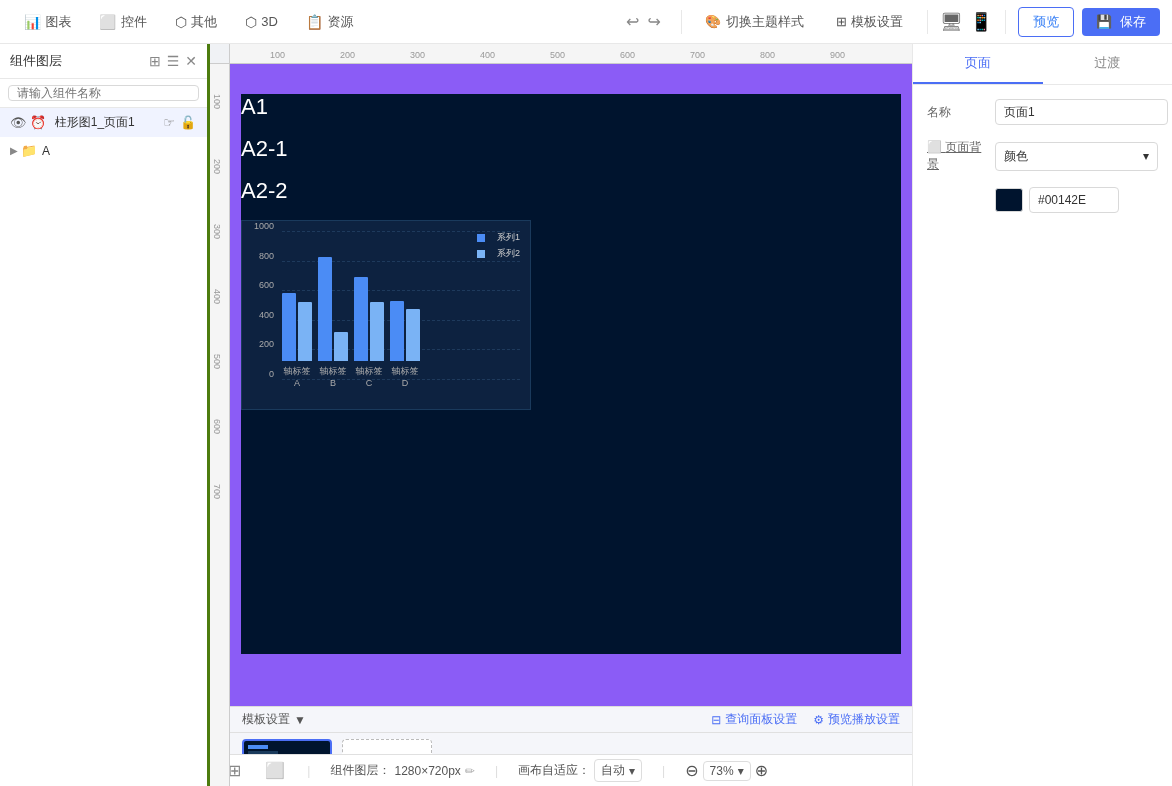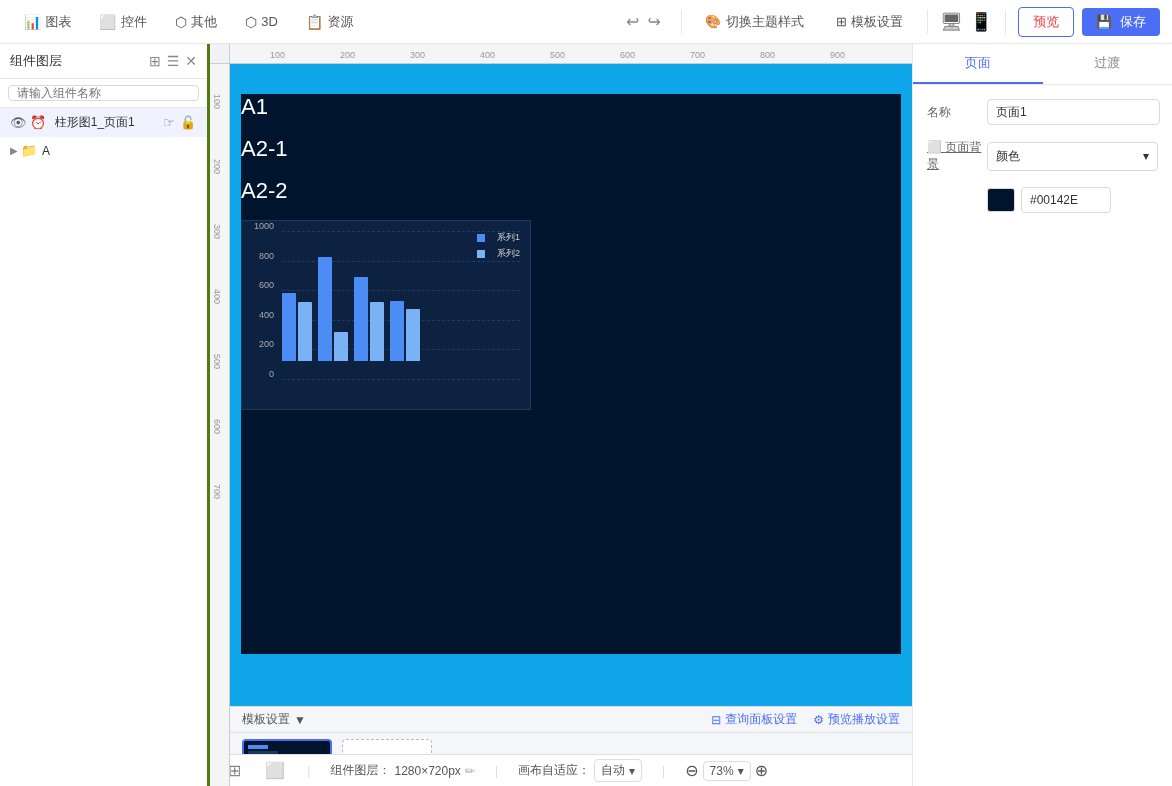--- a/index.html
+++ b/index.html
@@ -19,21 +19,21 @@
       display: flex; align-items: center; gap: 4px;
       padding: 5px 12px; border-radius: 4px; cursor: pointer;
       font-size: 13px; color: #555; border: none; background: transparent;
       white-space: nowrap;
     }
     .toolbar-btn .icon { font-size: 14px; }
     .toolbar-divider { width: 1px; height: 24px; background: #e8e8e8; margin: 0 4px; }
     .toolbar-right { margin-left: auto; display: flex; align-items: center; gap: 8px; }
     .btn-preview {
       padding: 5px 14px; border-radius: 4px; border: 1px solid #4b6ef5;
-      color: #ef4444; background: #fff; cursor: pointer; font-size: 13px;
+      color: #3b82f6; background: #fff; cursor: pointer; font-size: 13px;
     }
     .btn-save {
       padding: 5px 14px; border-radius: 4px; border: none;
       color: #fff; background: #4b6ef5; cursor: pointer; font-size: 13px;
     }
     .undo-redo { display: flex; gap: 8px; margin: 0 8px; }
     .undo-redo span { cursor: pointer; font-size: 16px; color: #888; }
 
     
     .main-layout {
@@ -75,21 +75,21 @@
     .folder-item { display: flex; align-items: center; padding: 6px 10px; gap: 4px; cursor: pointer; }
     .folder-item .arrow { font-size: 10px; color: #888; }
     .folder-item .folder-icon { font-size: 13px; color: #888; }
     .folder-item .folder-name { font-size: 12px; color: #333; }
 
     
     .canvas-area {
       flex: 1;
       display: flex;
       flex-direction: column;
-      background: #0ea5e9;
+      background: #8b5cf6;
       position: relative;
       overflow: hidden;
     }
     .ruler-corner {
       position: absolute; top: 0; left: 0; width: 20px; height: 20px;
       background: #f0f2f5; border-right: 1px solid #ccc; border-bottom: 1px solid #ccc; z-index: 10;
     }
     .ruler-h {
       position: absolute; top: 0; left: 20px; right: 0; height: 20px;
       background: #f5f5f5; border-bottom: 1px solid #ccc; z-index: 10;
@@ -211,21 +211,21 @@
     .right-tabs {
       display: flex; border-bottom: 1px solid #e8e8e8;
     }
     .right-tab {
       flex: 1; text-align: center; padding: 10px 0; font-size: 13px;
       cursor: pointer; color: #888; border-bottom: 2px solid transparent;
     }
     .right-tab.active { color: #4b6ef5; border-bottom-color: #4b6ef5; font-weight: 500; }
     .right-content { padding: 14px 14px; flex: 1; overflow-y: auto; }
     .prop-row {
-      display: flex; align-items: center; margin-bottom: 14px; gap: 0;
+      display: flex; align-items: center; margin-bottom: 14px; gap: 8px;
     }
     .prop-label { width: 60px; font-size: 12px; color: #666; flex-shrink: 0; }
     .prop-value {
       flex: 1; padding: 5px 8px; border: 1px solid #d9d9d9; border-radius: 4px;
       font-size: 12px; background: #fff; color: #333;
     }
     .prop-value-box {
       display: flex; align-items: center; gap: 6px;
     }
     .color-swatch {
@@ -394,20 +394,26 @@
                   <div class="bar bar-blue1" style="height:84px"></div>
                   <div class="bar bar-blue2" style="height:59px"></div>
                 </div>
 
                 <div class="bar-group">
                   <div class="bar bar-blue1" style="height:60px"></div>
                   <div class="bar bar-blue2" style="height:52px"></div>
                 </div>
               </div>
 
+              <div class="chart-labels">
+                <span class="chart-label">轴标签A</span>
+                <span class="chart-label">轴标签B</span>
+                <span class="chart-label">轴标签C</span>
+                <span class="chart-label">轴标签D</span>
+              </div>
 
               <div class="chart-legend">
                 <div class="legend-item">
                   <div class="legend-dot bar-blue1"></div>
                   <span class="legend-label">系列1</span>
                 </div>
                 <div class="legend-item">
                   <div class="legend-dot bar-blue2"></div>
                   <span class="legend-label">系列2</span>
                 </div>

